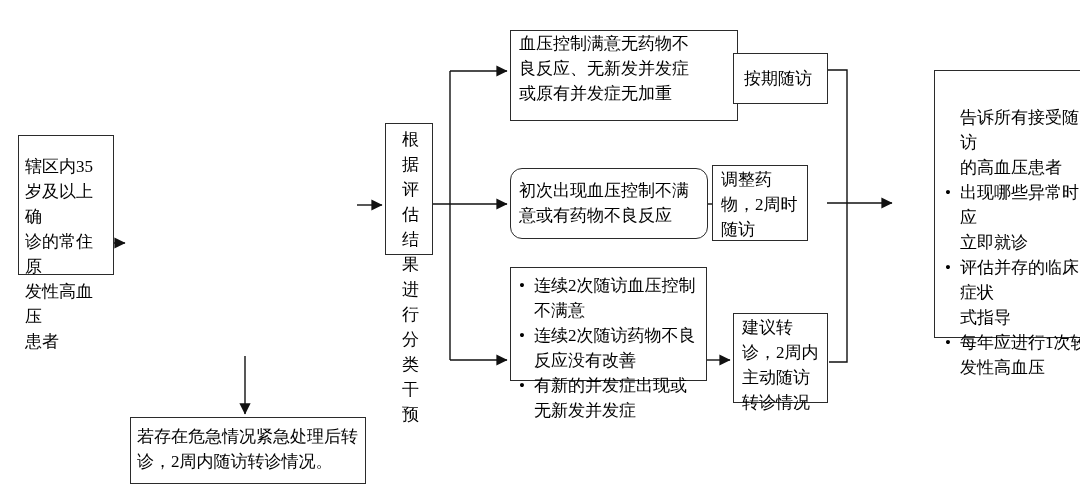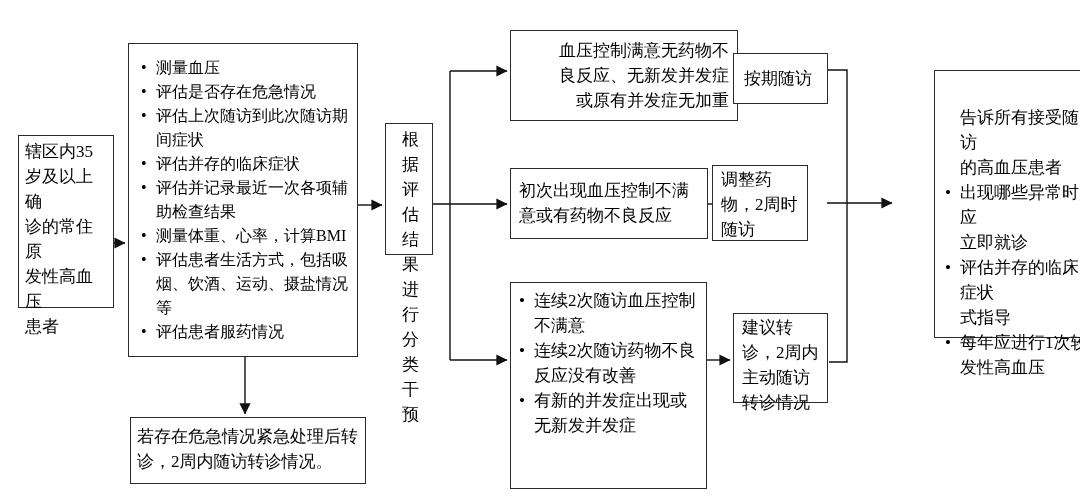--- a/index.html
+++ b/index.html
@@ -11,28 +11,28 @@
   .wires{position:absolute;left:0;top:0;pointer-events:none;}
   .box{
     position:absolute;box-sizing:border-box;background:#fff;
     border:1.6px solid #2b2b2b;
     font-size:17px;line-height:25px;
   }
   .txt{white-space:pre-line;}
   .li{padding-left:15px;text-indent:-15px;white-space:pre-line;}
   .li::before{content:"\2022";display:inline-block;width:15px;text-indent:0;}
   
-  .b-patients   {left:18px;  top:135px; width:96px;  height:173px; padding:3px 6px; font-size:17px;}
+  .b-patients   {left:18px;  top:135px; width:96px;  height:140px; padding:18px 6px; font-size:17px;}
   .b-assessment {left:128px; top:43px;  width:230px; height:314px; padding:12px 8px 0 12px; font-size:16px;line-height:24px;}
   .b-classify   {left:385px; top:123px; width:48px;  height:132px; padding:3px 4px 0 16px;}
-  .b-controlled {left:510px; top:30px;  width:228px; height:91px;  padding:7px 8px;text-align:right;}
+  .b-controlled {left:510px; top:30px;  width:228px; height:91px;  padding:0 8px;}
   .b-scheduled  {left:733px; top:45px;  width:95px;  height:51px;  display:flex;align-items:center;padding-left:10px;margin-top:8px;}
-  .b-first      {left:510px; top:168px; width:198px; height:71px;  padding:9px 8px 0 8px;}
+  .b-first      {left:510px; top:168px; width:198px; height:71px;  padding:9px 8px 0 8px;border-radius:12px;}
   .b-adjust     {left:712px; top:165px; width:96px;  height:76px;  padding:1px 6px 0 8px;}
-  .b-persistent {left:510px; top:282px; width:197px; height:207px; padding:5px 6px 0 8px;}
+  .b-persistent {left:510px; top:267px; width:197px; height:114px; padding:5px 6px 0 8px;}
   .b-referral   {left:733px; top:313px; width:95px;  height:90px; padding:1px 4px 0 8px;}
   .b-advice     {left:895px; top:70px;  width:170px; height:268px; padding:34px 8px 0 10px;margin-left:39px;}
   .b-advice .heading{padding-left:15px;white-space:pre-line;}
   .b-emergency  {left:130px; top:417px; width:236px; height:67px;  padding:6px 4px 0 6px;}
 </style>
 </head>
 <body>
 
 <div class="canvas">
 
@@ -59,34 +59,20 @@
   </svg>
 
   <div class="box b-patients">
     <div class="txt">辖区内35
 岁及以上确
 诊的常住原
 发性高血压
 患者</div>
   </div>
 
-  <div class="box b-assessment">
-    <div class="li">测量血压</div>
-    <div class="li">评估是否存在危急情况</div>
-    <div class="li">评估上次随访到此次随访期
-间症状</div>
-    <div class="li">评估并存的临床症状</div>
-    <div class="li">评估并记录最近一次各项辅
-助检查结果</div>
-    <div class="li">测量体重、心率，计算BMI</div>
-    <div class="li">评估患者生活方式，包括吸
-烟、饮酒、运动、摄盐情况
-等</div>
-    <div class="li">评估患者服药情况</div>
-  </div>
 
   <div class="box b-classify">
     <div class="txt">根据
 评估
 结果
 进行
 分类
 干预</div>
   </div>
 

